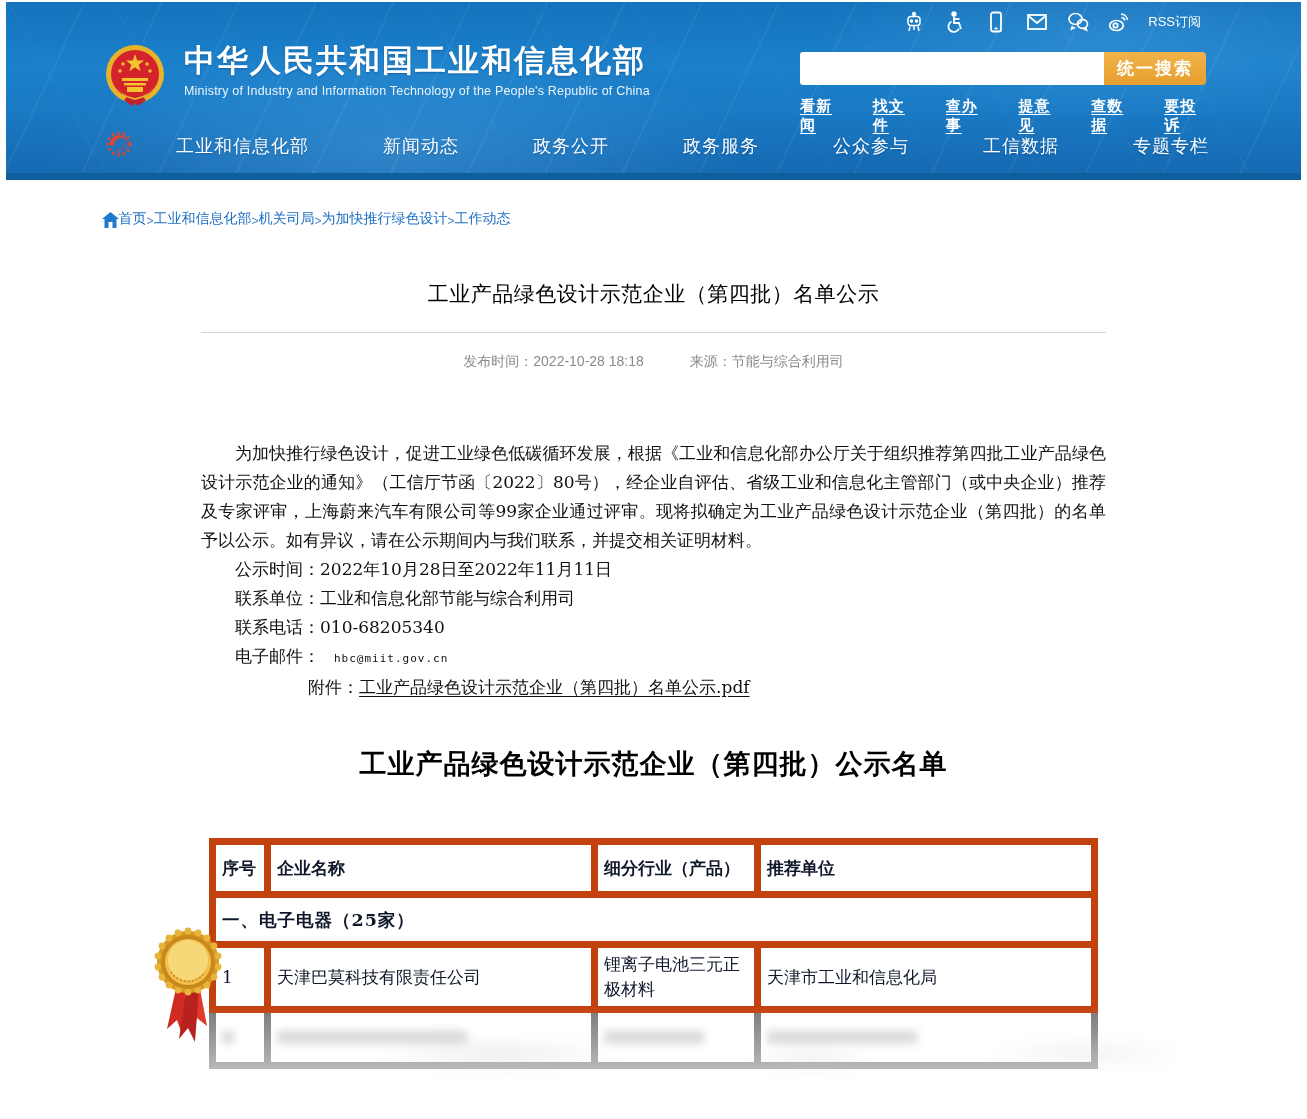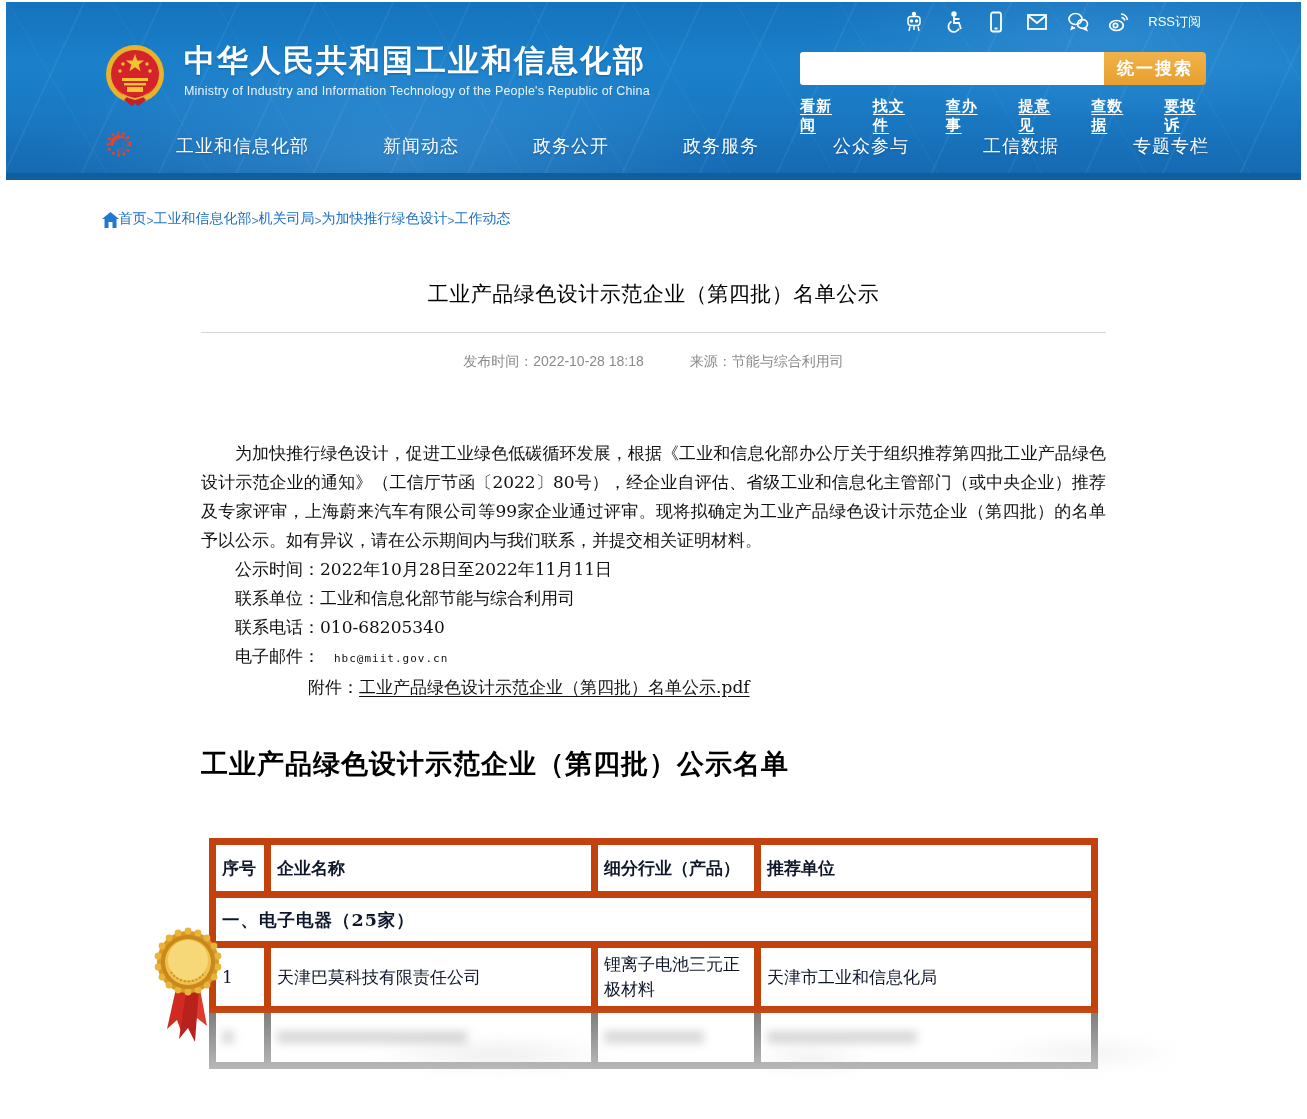--- a/index.html
+++ b/index.html
@@ -60,21 +60,21 @@
   .art-body{ font-family:"DejaVu Serif", serif; font-size:17px; color:#111; line-height:29px; margin-top:68px; }
   .art-body p.lead{ text-indent:2em; text-align:justify; }
   .info-line{ text-indent:2em; margin-top:0; }
   .email-line{ text-indent:2em; }
   .email-line .email-val{ font-family:"DejaVu Sans Mono", monospace; font-size:11px; margin-left:14px; letter-spacing:1px; }
   .attach-line{ padding-left:6.3em; }
   .attach-line a{ color:#111; text-decoration:underline; text-underline-offset:3px; cursor:pointer; }
 
   
   .doc-wrap{ position:relative; width:905px; margin:44px auto 0; font-family:"DejaVu Serif", serif; }
-  .doc-title{ font-size:27px; font-weight:bold; color:#000; letter-spacing:1px; }
+  .doc-title{ text-align:center; font-size:27px; font-weight:bold; color:#000; letter-spacing:1px; }
   .table-zone{ position:relative; margin-top:56px; }
   table.doc-table{ border-collapse:collapse; width:882px; margin:0 auto; table-layout:fixed; }
   .doc-table th, .doc-table td{ border:7px solid #c2410c; text-align:left; vertical-align:middle; font-size:17px; color:#0f172a; padding:4px 6px; }
   .doc-table tr.thead th{ height:53px; font-weight:bold; }
   .doc-table tr.section td{ height:50px; font-weight:bold; font-size:17.5px; letter-spacing:1px; }
   .doc-table tr.row1 td{ height:60px; line-height:25px; }
   .doc-table tr.ghost td{ height:56px; border-color:#777; }
   .blur-block{ display:inline-block; height:13px; background:#bdbdbd; border-radius:2px; filter:blur(4px); opacity:.75; }
 
   .fade-overlay{ position:absolute; left:-80px; right:-80px; top:168px; height:330px; z-index:5; pointer-events:none;

